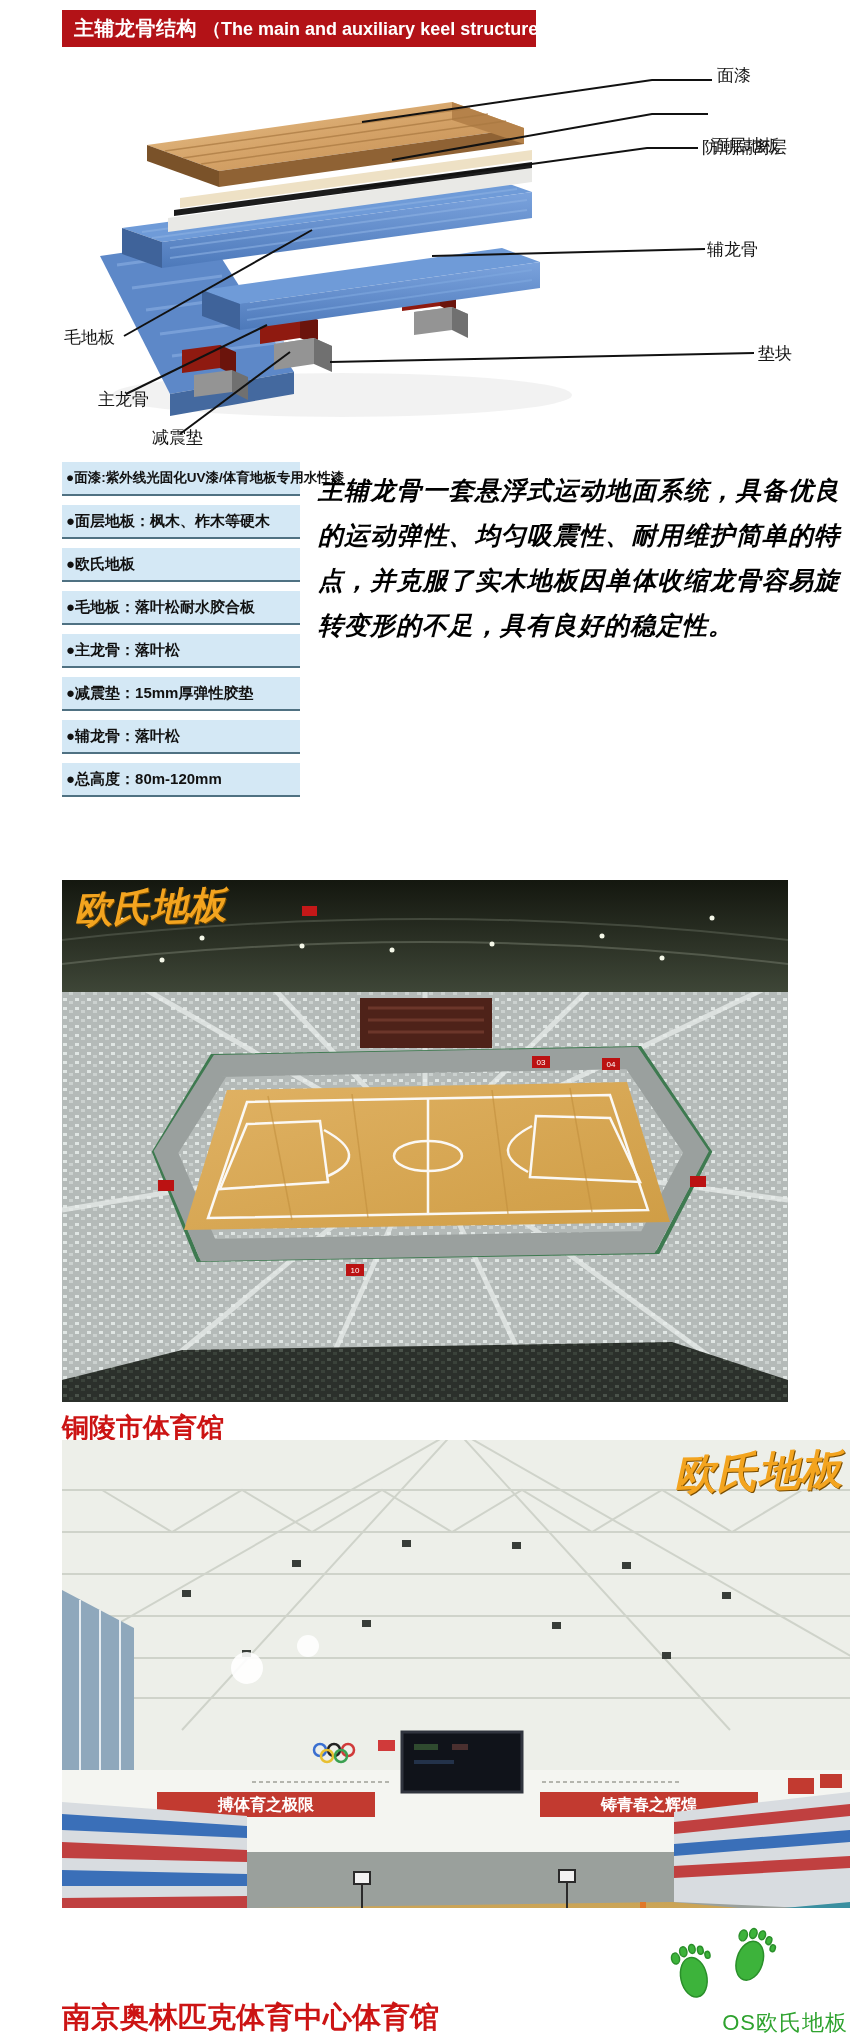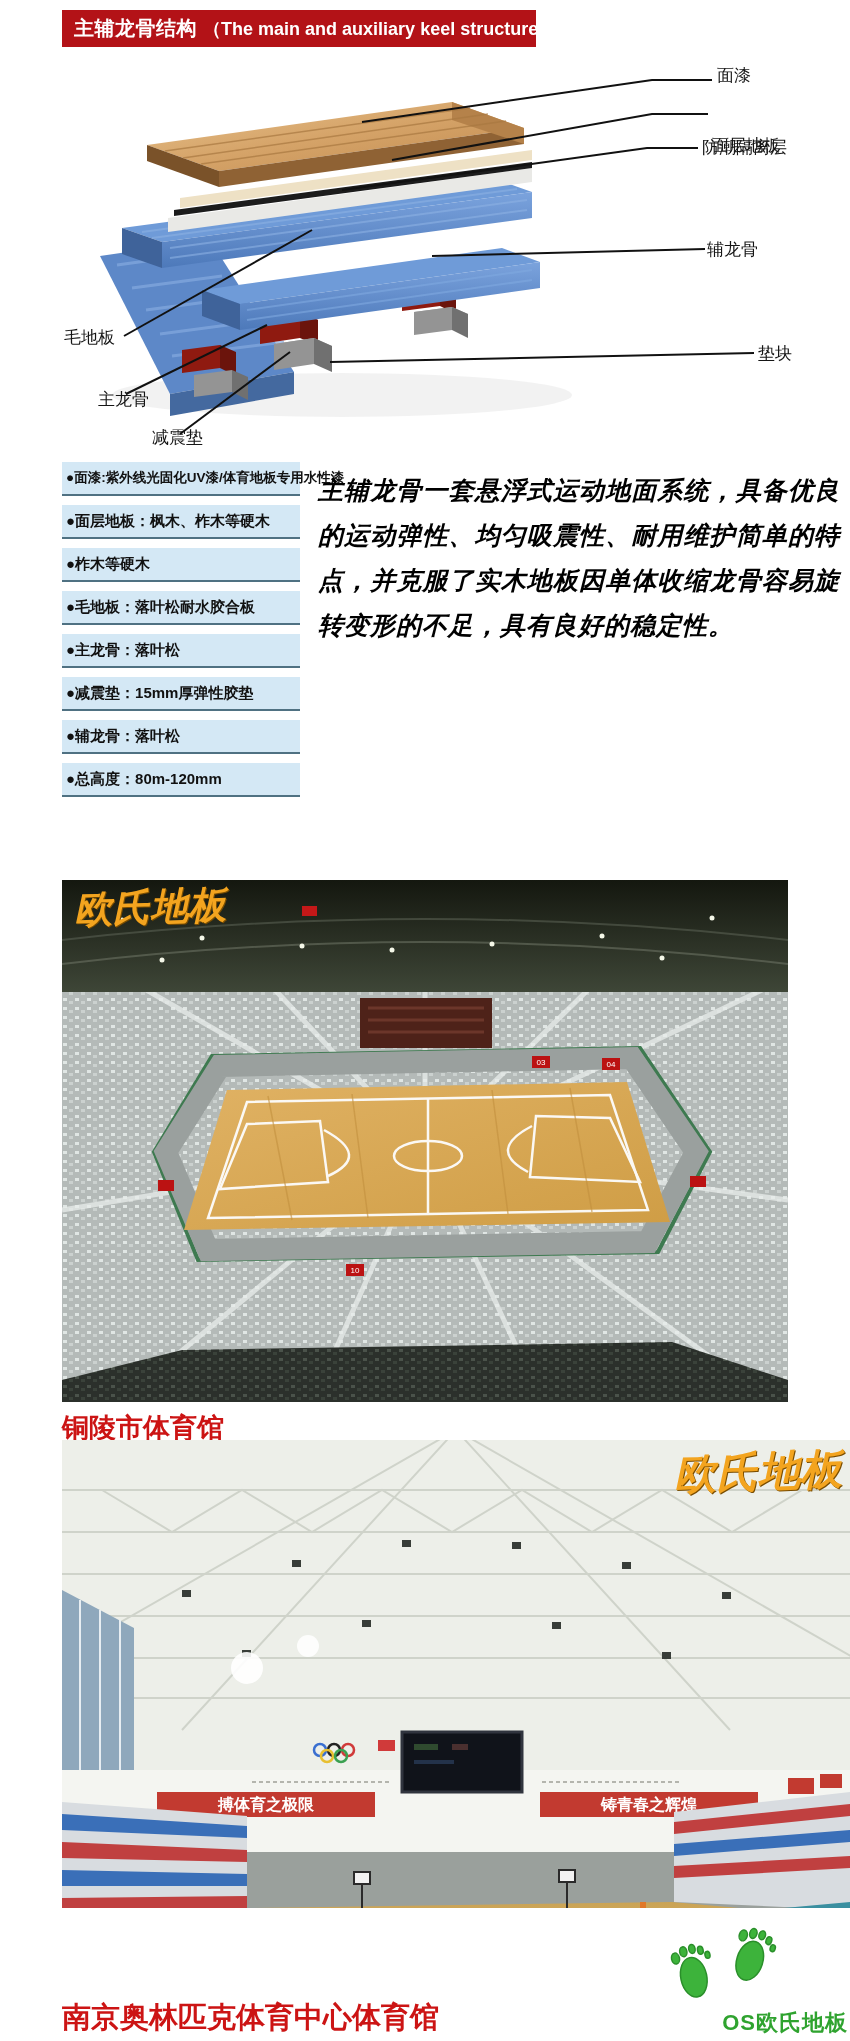--- a/index.html
+++ b/index.html
@@ -31,21 +31,21 @@
   .watermark{position:absolute;font-family:"DejaVu Serif",serif;font-weight:bold;
              font-style:italic;color:#f3a41f;text-shadow:1px 1px 0 #7a4d00;white-space:nowrap;}
   .wm1{left:74px;top:882px;font-size:38px;transform:rotate(-2deg);}
   .wm2{right:8px;top:1444px;font-size:42px;transform:rotate(-2deg);}
   .caption{position:absolute;left:62px;color:#cc1414;font-family:"DejaVu Serif",serif;
            font-weight:bold;white-space:nowrap;margin-top:6px;}
   .cap1{top:1404px;font-size:27px;}
   .cap2{top:1992px;font-size:29px;}
   
   .logo{position:absolute;left:600px;top:1918px;width:250px;height:120px;}
-  .logo-text{position:absolute;right:2px;bottom:0;font-size:22px;font-weight:bold;color:#2fa32f;
+  .logo-text{position:absolute;right:2px;bottom:0;font-size:22px;font-weight:normal;color:#2fa32f;
              font-family:"Liberation Sans",sans-serif;letter-spacing:1px;
              text-shadow:-1px -1px 0 #fff,1px -1px 0 #fff,-1px 1px 0 #fff,1px 1px 0 #fff;}
 </style>
 </head>
 <body>
 
 <div id="canvas">
 
   <div class="banner">
     <span>主辅龙骨结构</span>
@@ -141,21 +141,21 @@
     <span class="dlabel" style="left:645px;top:188px;">辅龙骨</span>
     <span class="dlabel" style="left:696px;top:292px;">垫块</span>
     <span class="dlabel" style="left:2px;top:276px;">毛地板</span>
     <span class="dlabel" style="left:36px;top:338px;">主龙骨</span>
     <span class="dlabel" style="left:90px;top:376px;">减震垫</span>
   </div>
 
   <div class="spec">
     <div class="spec-row long">●面漆:紫外线光固化UV漆/体育地板专用水性漆</div>
     <div class="spec-row">●面层地板：枫木、柞木等硬木</div>
-    <div class="spec-row">●柞木等硬木</div>
+    <div class="spec-row">●欧氏地板</div>
     <div class="spec-row">●毛地板：落叶松耐水胶合板</div>
     <div class="spec-row">●主龙骨：落叶松</div>
     <div class="spec-row">●减震垫：15mm厚弹性胶垫</div>
     <div class="spec-row">●辅龙骨：落叶松</div>
     <div class="spec-row">●总高度：80m-120mm</div>
   </div>
 
   <div class="desc">主辅龙骨一套悬浮式运动地面系统，具备优良的运动弹性、均匀吸震性、耐用维护简单的特点，并克服了实木地板因单体收缩龙骨容易旋转变形的不足，具有良好的稳定性。</div>
 
   <div class="photo photo1">

